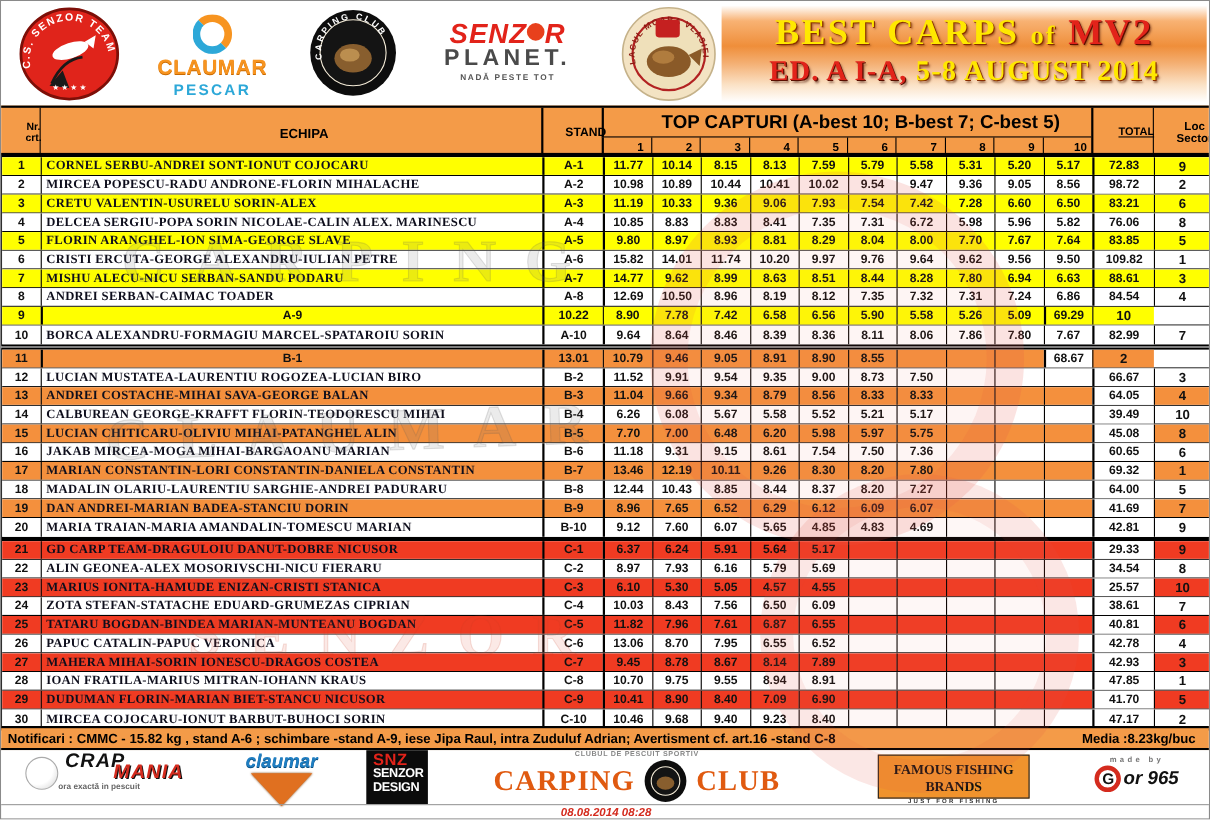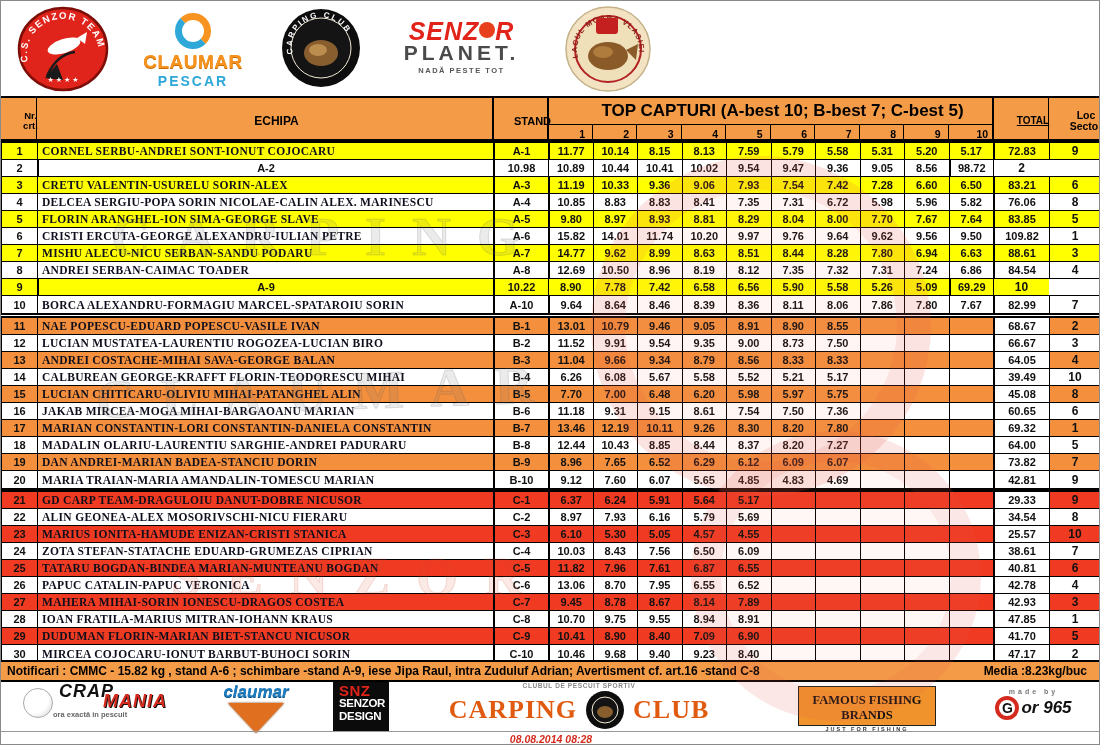--- a/index.html
+++ b/index.html
@@ -178,20 +178,31 @@
         <text font-size="7.5" font-weight="bold" fill="#8a1a12" font-family="Liberation Sans, sans-serif" letter-spacing="1">
           <textPath href="#arcMV">LACUL MOARA VLASIEI 2</textPath>
         </text>
         <rect x="32" y="12" width="22" height="16" rx="3" fill="#c52020"></rect>
         <ellipse cx="44" cy="50" rx="20" ry="14" fill="#8a5a28"></ellipse>
         <ellipse cx="39" cy="46" rx="10" ry="6" fill="#b07c3e"></ellipse>
         <polygon points="62,44 74,38 72,54" fill="#8a5a28"></polygon>
       </svg>
     </div>
 
+    <div class="title-panel">
+      <div class="t-line1">
+        <span class="t-yel">BEST CARPS</span>
+        <span class="t-yel t-of">of</span>
+        <span class="t-red">MV2</span>
+      </div>
+      <div class="t-line2">
+        <span class="t-red">ED. A I-A,</span>
+        <span class="t-yel">5-8 AUGUST 2014</span>
+      </div>
+    </div>
   </div>
 
   <div class="thead grid-cols">
     <div class="hc span2 hc-nr">Nr.
 crt.</div>
     <div class="hc span2 hc-echipa">ECHIPA</div>
     <div class="hc span2 hc-stand">STAND</div>
     <div class="hc hc-top">TOP CAPTURI (A-best 10; B-best 7; C-best 5)</div>
     <div class="hc hc-num first">1</div>
     <div class="hc hc-num">2</div>
@@ -221,20 +232,21 @@
         <div class="cell c-val">5.79</div>
         <div class="cell c-val">5.58</div>
         <div class="cell c-val">5.31</div>
         <div class="cell c-val">5.20</div>
         <div class="cell c-val">5.17</div>
         <div class="cell c-total">72.83</div>
         <div class="cell c-loc">9</div>
       </div>
       <div class="trow grid-cols">
         <div class="cell c-nr">2</div>
+        <div class="cell c-team">MIRCEA POPESCU-RADU ANDRONE-FLORIN MIHALACHE</div>
         <div class="cell c-stand">A-2</div>
         <div class="cell c-val first">10.98</div>
         <div class="cell c-val">10.89</div>
         <div class="cell c-val">10.44</div>
         <div class="cell c-val">10.41</div>
         <div class="cell c-val">10.02</div>
         <div class="cell c-val">9.54</div>
         <div class="cell c-val">9.47</div>
         <div class="cell c-val">9.36</div>
         <div class="cell c-val">9.05</div>
@@ -374,21 +386,20 @@
         <div class="cell c-val">7.86</div>
         <div class="cell c-val">7.80</div>
         <div class="cell c-val">7.67</div>
         <div class="cell c-total">82.99</div>
         <div class="cell c-loc">7</div>
       </div>
     </div>
   <div class="sec sec-b" id="sec-b">
       <div class="trow grid-cols hl hl-b">
         <div class="cell c-nr">11</div>
-        <div class="cell c-team">NAE POPESCU-EDUARD POPESCU-VASILE IVAN</div>
         <div class="cell c-stand">B-1</div>
         <div class="cell c-val first">13.01</div>
         <div class="cell c-val">10.79</div>
         <div class="cell c-val">9.46</div>
         <div class="cell c-val">9.05</div>
         <div class="cell c-val">8.91</div>
         <div class="cell c-val">8.90</div>
         <div class="cell c-val">8.55</div>
         <div class="cell c-val"></div>
         <div class="cell c-val"></div>
@@ -522,21 +533,21 @@
         <div class="cell c-val first">8.96</div>
         <div class="cell c-val">7.65</div>
         <div class="cell c-val">6.52</div>
         <div class="cell c-val">6.29</div>
         <div class="cell c-val">6.12</div>
         <div class="cell c-val">6.09</div>
         <div class="cell c-val">6.07</div>
         <div class="cell c-val"></div>
         <div class="cell c-val"></div>
         <div class="cell c-val"></div>
-        <div class="cell c-total">73.82</div>
+        <div class="cell c-total">41.69</div>
         <div class="cell c-loc">7</div>
       </div>
       <div class="trow grid-cols">
         <div class="cell c-nr">20</div>
         <div class="cell c-team">MARIA TRAIAN-MARIA AMANDALIN-TOMESCU MARIAN</div>
         <div class="cell c-stand">B-10</div>
         <div class="cell c-val first">9.12</div>
         <div class="cell c-val">7.60</div>
         <div class="cell c-val">6.07</div>
         <div class="cell c-val">5.65</div>

